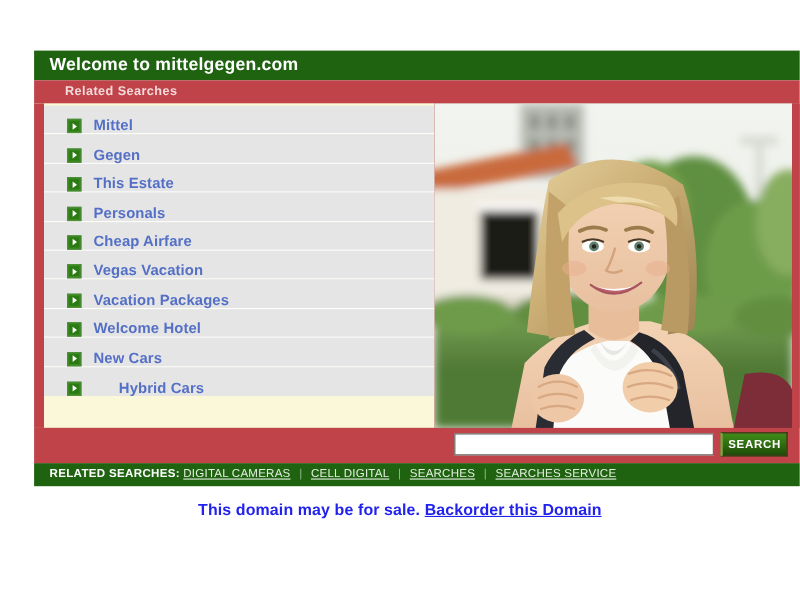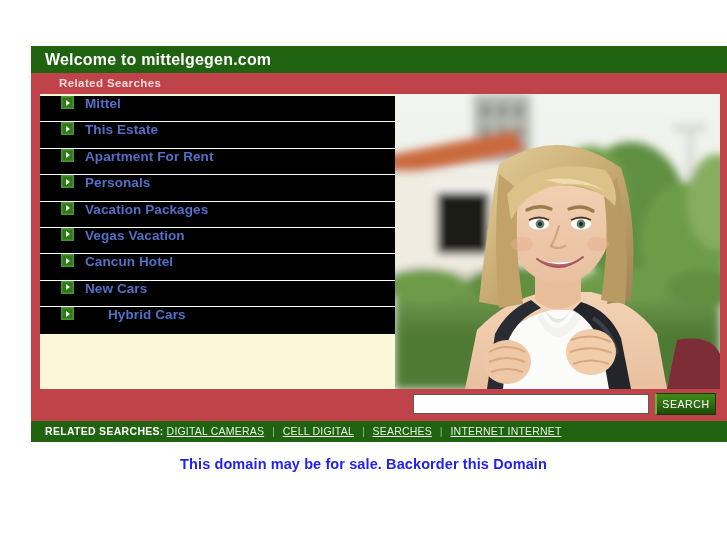--- a/index.html
+++ b/index.html
@@ -67,26 +67,26 @@
     width: 364px;
     background: #faf8d8;
     border-left: 9px solid #c0434a;
     box-sizing: border-box;
     padding-top: 2px;
   }
 
   .list-item {
     height: 26.4px;
     display: flex;
-    align-items: flex-start;
+    align-items: flex-end;
     padding-left: 21px;
     border-bottom: 1px solid #ffffff;
     box-sizing: border-box;
     cursor: pointer;
-    background: #000000;
+    background: #e5e5e5;
   }
   .list-item:last-child { border-bottom: none; gap: 23px; }
 
   .bullet {
     width: 11px;
     height: 11px;
     background: #2b7a14;
     border: 1px solid #4f8f3a;
     margin-right: 11px;
     flex: 0 0 auto;
@@ -156,21 +156,21 @@
     position: absolute;
     left: 624px;
     top: 4px;
     width: 61px;
     height: 22px;
     background: linear-gradient(to bottom, #3f8c18 0%, #2e6a10 55%, #1d4a08 100%);
     border: 1px solid #143c05;
     border-left: 2px solid #63b23a;
     color: #ffffff;
     font-size: 10.5px;
-    font-weight: normal;
+    font-weight: bold;
     letter-spacing: 0.6px;
     cursor: pointer;
     font-family: "Liberation Sans", sans-serif;
     padding: 0;
     box-sizing: border-box;
   }
 
   
   #footer-bar {
     height: 21px;
@@ -204,20 +204,21 @@
     top: 456px;
     width: 727px;
     text-align: center;
     font-size: 14.5px;
     font-weight: bold;
     color: #2222ee;
     letter-spacing: 0.1px;
   }
   #sale-line .sale-link {
     color: #2222ee;
+    text-decoration: underline;
     cursor: pointer;
     margin-top: 48px;
   }
 </style>
 </head>
 <body>
 
 <div id="page">
 
   <div id="panel">
@@ -228,41 +229,45 @@
 
     <div id="body-row">
 
       <div id="search-list">
         <div class="list-item">
           <span class="bullet"></span>
           <span class="item-label">Mittel</span>
         </div>
         <div class="list-item">
           <span class="bullet"></span>
+          <span class="item-label">Gegen</span>
+        </div>
+        <div class="list-item">
+          <span class="bullet"></span>
           <span class="item-label">This Estate</span>
         </div>
         <div class="list-item">
           <span class="bullet"></span>
-          <span class="item-label">Apartment For Rent</span>
-        </div>
-        <div class="list-item">
-          <span class="bullet"></span>
           <span class="item-label">Personals</span>
         </div>
         <div class="list-item">
           <span class="bullet"></span>
+          <span class="item-label">Cheap Airfare</span>
+        </div>
+        <div class="list-item">
+          <span class="bullet"></span>
+          <span class="item-label">Vegas Vacation</span>
+        </div>
+        <div class="list-item">
+          <span class="bullet"></span>
           <span class="item-label">Vacation Packages</span>
         </div>
         <div class="list-item">
           <span class="bullet"></span>
-          <span class="item-label">Vegas Vacation</span>
-        </div>
-        <div class="list-item">
-          <span class="bullet"></span>
-          <span class="item-label">Cancun Hotel</span>
+          <span class="item-label">Welcome Hotel</span>
         </div>
         <div class="list-item">
           <span class="bullet"></span>
           <span class="item-label">New Cars</span>
         </div>
         <div class="list-item">
           <span class="bullet"></span>
           <span class="item-label">Hybrid Cars</span>
         </div>
       </div>
@@ -401,21 +406,21 @@
     </div>
 
     <div id="footer-bar">
       <span class="fb-label">RELATED SEARCHES:</span>
       <span class="fb-link">DIGITAL CAMERAS</span>
       <span class="fb-sep">|</span>
       <span class="fb-link">CELL DIGITAL</span>
       <span class="fb-sep">|</span>
       <span class="fb-link">SEARCHES</span>
       <span class="fb-sep">|</span>
-      <span class="fb-link">INTERNET INTERNET</span>
+      <span class="fb-link">SEARCHES SERVICE</span>
     </div>
   </div>
 
   <div id="sale-line">
     <span>This domain may be for sale.</span>
     <span class="sale-link">Backorder this Domain</span>
   </div>
 
 </div>
 

